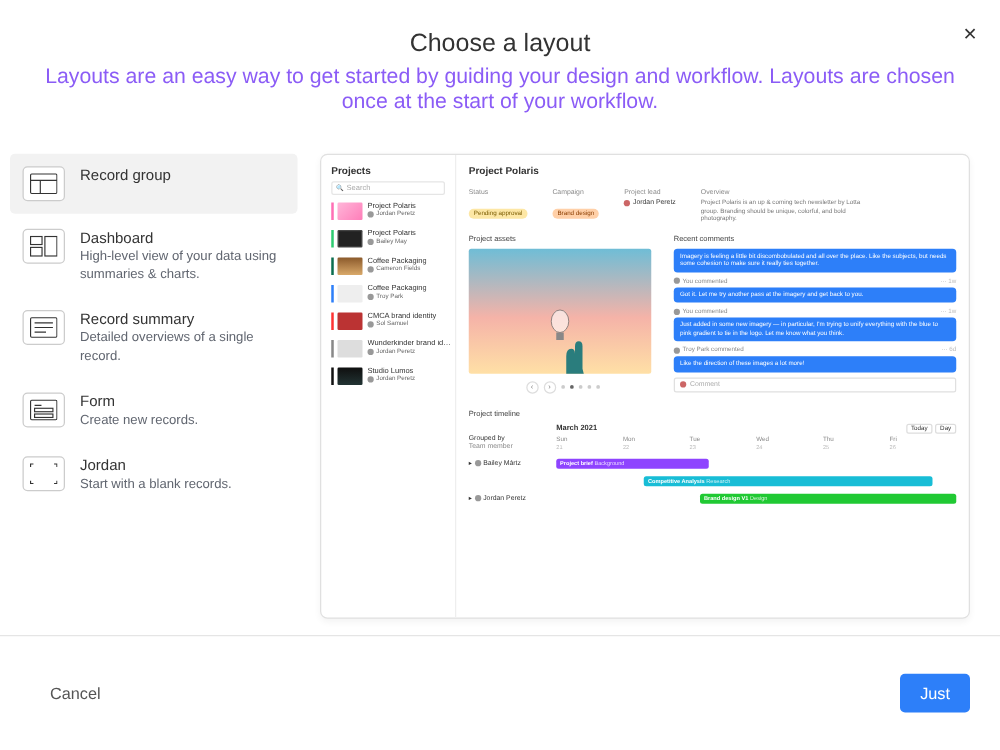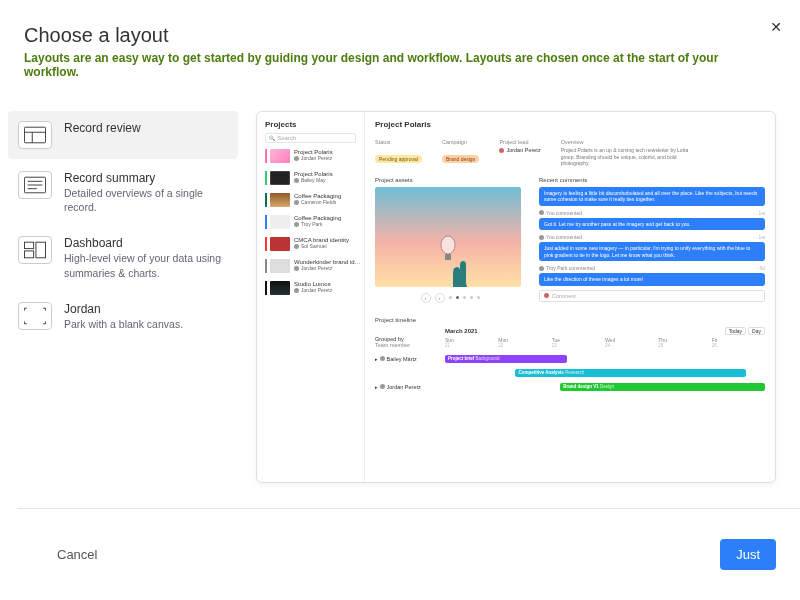--- a/index.html
+++ b/index.html
@@ -1,21 +1,21 @@
 <!DOCTYPE html>
 <html><head>
 <meta charset="utf-8">
 <style>
   * { box-sizing: border-box; margin: 0; padding: 0; }
   body { width: 800px; height: 600px; font-family: -apple-system, BlinkMacSystemFont, "Segoe UI", Helvetica, Arial, sans-serif; color: #333; background: #fff; overflow: hidden; position: relative; }
 
   
-  .header { padding: 24px 24px 16px 24px; }
+  .header { padding: 24px 24px 16px 24px; text-align: center; }
   .title { font-size: 20px; font-weight: 500; color: #333; }
-  .subtitle { font-size: 12px; color: #4d7c0f; margin-top: 4px; font-weight: bold; }
+  .subtitle { font-size: 17px; color: #8b5cf6; margin-top: 4px; }
   .close { position: absolute; top: 20px; right: 18px; font-size: 14px; color: #333; cursor: pointer; line-height: 1; }
 
   
   .body { display: flex; padding: 16px 24px 0 8px; height: 388px; }
 
   
   .layouts { width: 230px; flex: 0 0 230px; }
   .opt { display: flex; gap: 12px; padding: 10px 10px; border-radius: 4px; cursor: pointer; margin-bottom: 2px; }
   .opt.active { background: #f2f2f2; }
   .opt-icon { width: 34px; height: 28px; border: 1px solid #ccc; border-radius: 4px; display: flex; align-items: center; justify-content: center; flex-shrink: 0; background: #fff; }
@@ -79,21 +79,21 @@
   .pv-tl-top { display: flex; justify-content: space-between; align-items: center; margin-bottom: 2px; }
   .pv-tl-days { display: flex; font-size: 5px; color: #888; }
   .pv-tl-days div { flex:1; text-align:left; }
   .pv-tl-days .d2 { font-size: 4.5px; color:#bbb; }
   .pv-tl-row { display:flex; align-items:center; height: 14px; }
   .pv-tl-name { width: 70px; font-size: 5.5px; display:flex; align-items:center; gap:2px; }
   .pv-tl-chart { flex:1; position:relative; height:10px; }
   .pv-bar { position:absolute; height:8px; border-radius:2px; font-size:4.5px; color:#fff; padding:1px 3px; overflow:hidden; white-space:nowrap; top:1px; }
 
   
-  .footer { position: absolute; bottom: 0; left: 17px; right: 0; border-top: 1px solid #e5e5e5; padding: 30px 24px; display: flex; justify-content: space-between; align-items: center; background:#fff; }
+  .footer { position: absolute; bottom: 0; left: 0; right: 0; border-top: 1px solid #e5e5e5; padding: 30px 24px; display: flex; justify-content: space-between; align-items: center; background:#fff; }
   .btn { font-size: 13px; padding: 8px 16px; border-radius: 4px; cursor: pointer; border: none; }
   .btn-cancel { background: transparent; color: #555; }
   .btn-next { background: #2d7ff9; color: #fff; }
 </style>
 </head>
 <body>
 
 <div class="header">
   <div class="title">Choose a layout</div>
   <div class="subtitle">Layouts are an easy way to get started by guiding your design and workflow. Layouts are chosen once at the start of your workflow.</div>
@@ -106,21 +106,35 @@
 
     <div class="opt active">
       <div class="opt-icon">
         <svg viewBox="0 0 24 18">
             <rect x="0.5" y="0.5" width="23" height="17" rx="1" fill="none" stroke="#333"></rect>
             <line x1="0.5" y1="6" x2="23.5" y2="6" stroke="#333"></line>
             <line x1="9" y1="6" x2="9" y2="17.5" stroke="#333"></line>
           </svg>
       </div>
       <div class="opt-body">
-        <div class="opt-title">Record review</div>
+        <div class="opt-title">Record group</div>
+      </div>
+    </div>
+
+    <div class="opt">
+      <div class="opt-icon">
+        <svg viewBox="0 0 24 18">
+            <rect x="0.5" y="0.5" width="10" height="7" fill="none" stroke="#333"></rect>
+            <rect x="13" y="0.5" width="10.5" height="17" fill="none" stroke="#333"></rect>
+            <rect x="0.5" y="10" width="10" height="7.5" fill="none" stroke="#333"></rect>
+          </svg>
+      </div>
+      <div class="opt-body">
+        <div class="opt-title">Dashboard</div>
+        <div class="opt-desc">High-level view of your data using summaries &amp; charts.</div>
       </div>
     </div>
 
     <div class="opt">
       <div class="opt-icon">
         <svg viewBox="0 0 24 18">
             <rect x="0.5" y="0.5" width="23" height="17" rx="1" fill="none" stroke="#333"></rect>
             <line x1="4" y1="5" x2="20" y2="5" stroke="#333"></line>
             <line x1="4" y1="9" x2="20" y2="9" stroke="#333"></line>
             <line x1="4" y1="13" x2="14" y2="13" stroke="#333"></line>
@@ -128,41 +142,41 @@
       </div>
       <div class="opt-body">
         <div class="opt-title">Record summary</div>
         <div class="opt-desc">Detailed overviews of a single record.</div>
       </div>
     </div>
 
     <div class="opt">
       <div class="opt-icon">
         <svg viewBox="0 0 24 18">
-            <rect x="0.5" y="0.5" width="10" height="7" fill="none" stroke="#333"></rect>
-            <rect x="13" y="0.5" width="10.5" height="17" fill="none" stroke="#333"></rect>
-            <rect x="0.5" y="10" width="10" height="7.5" fill="none" stroke="#333"></rect>
-          </svg>
-      </div>
-      <div class="opt-body">
-        <div class="opt-title">Dashboard</div>
-        <div class="opt-desc">High-level view of your data using summaries &amp; charts.</div>
-      </div>
-    </div>
-
+            <rect x="0.5" y="0.5" width="23" height="17" rx="1" fill="none" stroke="#333"></rect>
+            <line x1="4" y1="5" x2="10" y2="5" stroke="#333"></line>
+            <rect x="4" y="7.5" width="16" height="3" fill="none" stroke="#333"></rect>
+            <rect x="4" y="12.5" width="16" height="3" fill="none" stroke="#333"></rect>
+          </svg>
+      </div>
+      <div class="opt-body">
+        <div class="opt-title">Form</div>
+        <div class="opt-desc">Create new records.</div>
+      </div>
+    </div>
 
     <div class="opt">
       <div class="opt-icon">
         <svg viewBox="0 0 24 18">
             <path d="M3 0.5 H0.5 V3 M21 0.5 H23.5 V3 M0.5 15 V17.5 H3 M23.5 15 V17.5 H21" fill="none" stroke="#333" stroke-width="1"></path>
           </svg>
       </div>
       <div class="opt-body">
         <div class="opt-title">Jordan</div>
-        <div class="opt-desc">Park with a blank canvas.</div>
+        <div class="opt-desc">Start with a blank records.</div>
       </div>
     </div>
 
   </div>
 
   <div class="preview">
 
     <div class="pv-sidebar">
       <div class="pv-sb-title">Projects</div>
       <div class="pv-search">

